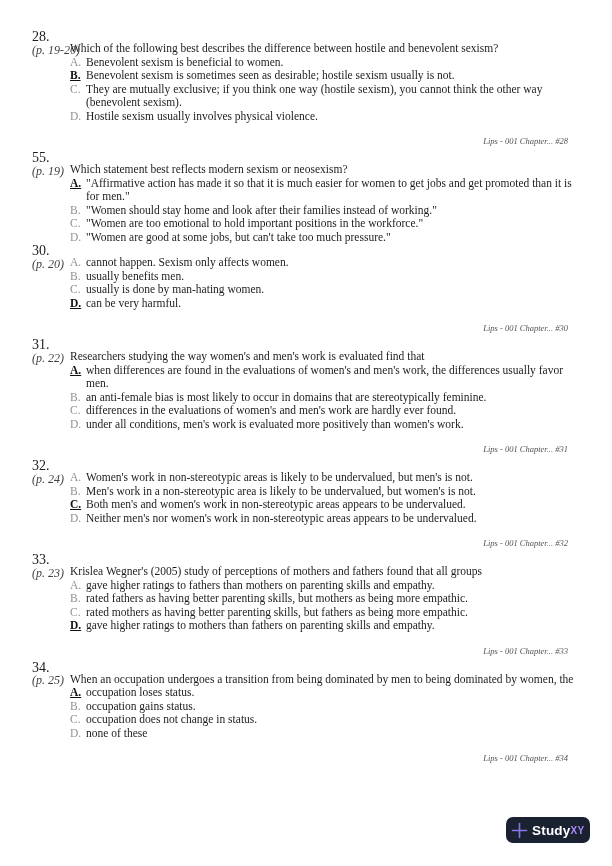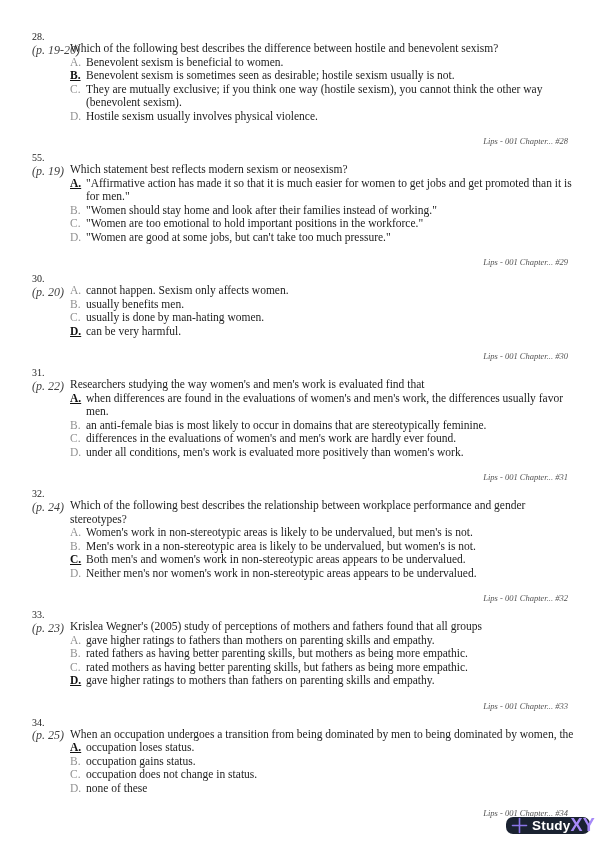--- a/index.html
+++ b/index.html
@@ -17,21 +17,21 @@
     font-family: "Liberation Serif", serif;
     overflow: hidden;
   }
   .question { display: block; }
   .q-row { display: flex; align-items: flex-start; }
   .q-left {
     flex: 0 0 38px;
     width: 38px;
   }
   .q-number {
-    font-size: 10px;
+    font-size: 14px;
     line-height: 13.5px;
     color: #1c1c1c;
   }
   .q-pageref {
     font-size: 12px;
     line-height: 10px;
     font-style: italic;
     color: #3f3f3f;
     margin-top: 1px;
     white-space: nowrap;
@@ -69,21 +69,21 @@
     font-style: italic;
     color: #525252;
     padding-right: 10px;
     margin: 13px 0 5px 0;
   }
   .logo-badge {
     position: absolute;
     left: 506px;
     top: 817px;
     width: 84px;
-    height: 17px;
+    height: 26px;
     background: #1a2231;
     border-radius: 7px;
     display: flex;
     align-items: center;
     box-sizing: border-box;
     padding: 0 7px 0 5px;
     font-family: "Liberation Sans", sans-serif;
     cursor: pointer;
   }
   .logo-plus {
@@ -92,21 +92,21 @@
     margin-right: 4px;
     flex: 0 0 17px;
   }
   .logo-study {
     font-size: 13.5px;
     font-weight: bold;
     color: #ffffff;
     letter-spacing: 0.2px;
   }
   .logo-xy {
-    font-size: 18px;
+    font-size: 10px;
     font-weight: bold;
     color: #a689f8;
     letter-spacing: 0.2px;
   }
 </style>
 </head>
 <body>
 
 <div class="page">
 
@@ -169,21 +169,20 @@
       <span class="opt-text">"Women are too emotional to hold important positions in the workforce."</span>
     </div>
 
     <div class="option">
       <span class="opt-letter">D.</span>
       <span class="opt-text">"Women are good at some jobs, but can't take too much pressure."</span>
     </div>
   </div>
         </div>
       </div>
-      <div class="q-footer">Lips - 001 Chapter... #29</div>
     </div>
 
     <div class="question">
       <div class="q-row">
         <div class="q-left">
           <div class="q-number">30.</div>
           <div class="q-pageref">(p. 20)</div>
         </div>
         <div class="q-body">
           <div class="options">
@@ -246,21 +245,20 @@
       <div class="q-footer">Lips - 001 Chapter... #31</div>
     </div>
 
     <div class="question">
       <div class="q-row">
         <div class="q-left">
           <div class="q-number">32.</div>
           <div class="q-pageref">(p. 24)</div>
         </div>
         <div class="q-body">
-          <div class="q-text">Which of the following best describes the relationship between workplace performance and gender stereotypes?</div>
           <div class="options">
     <div class="option">
       <span class="opt-letter">A.</span>
       <span class="opt-text">Women's work in non-stereotypic areas is likely to be undervalued, but men's is not.</span>
     </div>
 
     <div class="option">
       <span class="opt-letter">B.</span>
       <span class="opt-text">Men's work in a non-stereotypic area is likely to be undervalued, but women's is not.</span>
     </div>

